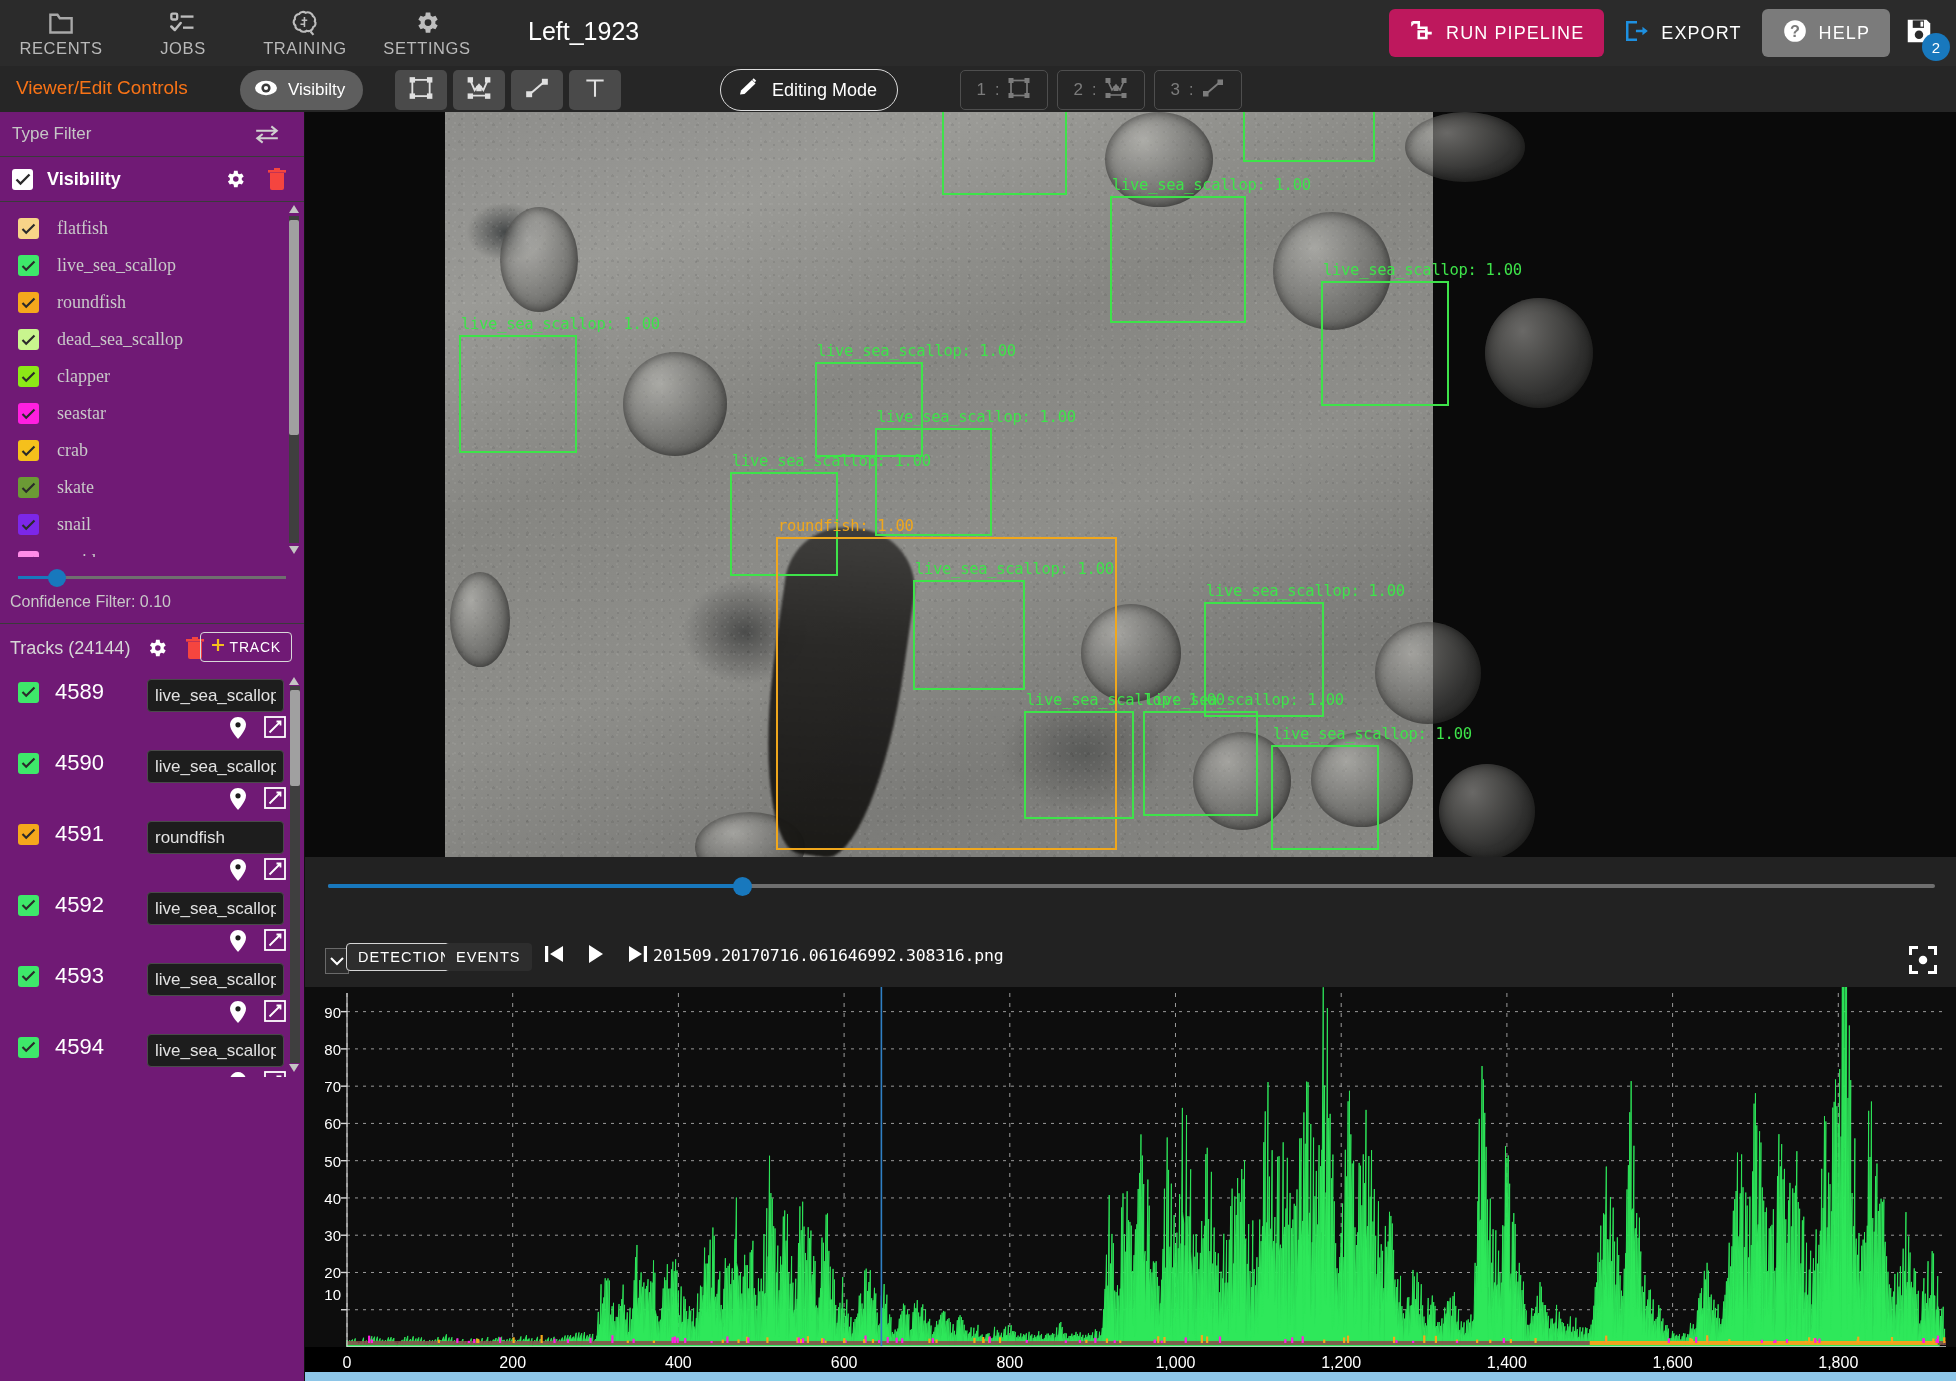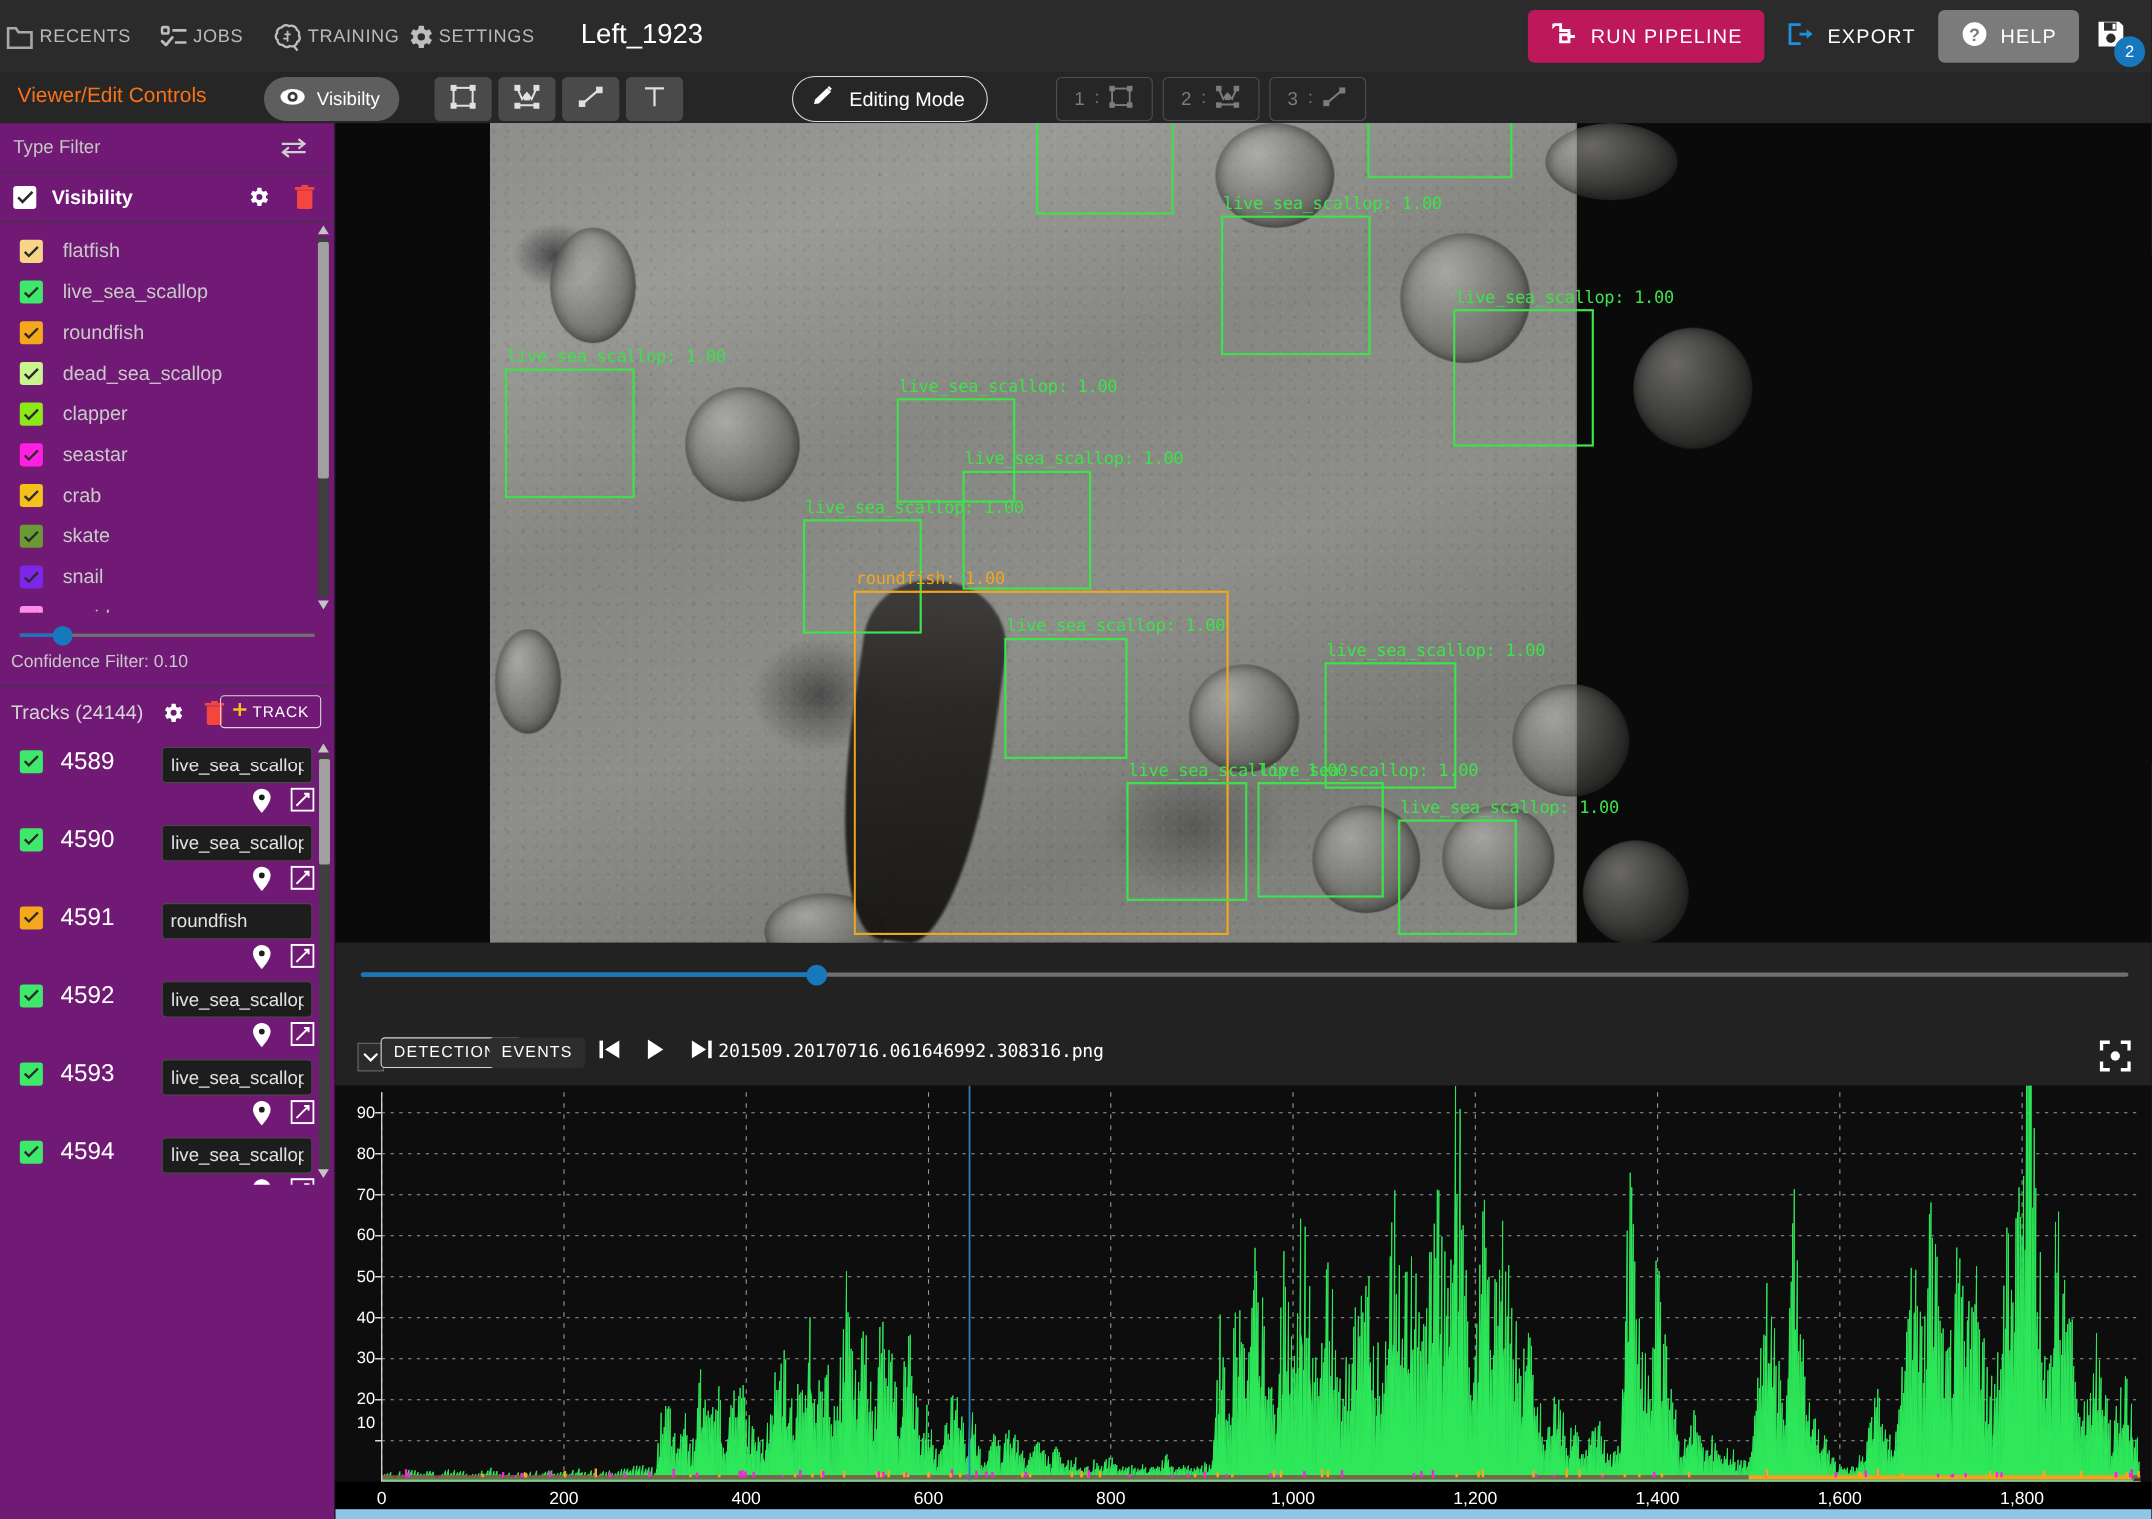--- a/index.html
+++ b/index.html
@@ -7,21 +7,21 @@
     width:1956px; height:1381px; overflow:hidden;
     background:#1e1e1e;
     font-family:"Liberation Sans", sans-serif;
     color:#e8e8e8;
   }
   #app { position:relative; width:1956px; height:1381px; }
 
   
   .topbar { position:absolute; left:0; top:0; width:1956px; height:66px; background:#2b2b2b; }
   .nav-items { position:absolute; left:0; top:0; height:66px; display:flex; align-items:center; }
-  .nav-item { width:122px; height:66px; display:flex; flex-direction:row;
+  .nav-item { width:122px; height:66px; display:flex; flex-direction:column;
               align-items:center; justify-content:center; gap:3px; cursor:pointer; }
   .nav-item .ico { height:28px; display:flex; align-items:flex-end; }
   .nav-item .lbl { font-size:16.5px; letter-spacing:.6px; color:#b9b9b9; font-weight:400; }
   .proj-title { position:absolute; left:528px; top:17px; font-size:25px; color:#fff; }
 
   .topright { position:absolute; right:8px; top:10px; height:46px; display:flex; align-items:center; gap:0px; }
   .btn-run { display:flex; align-items:center; gap:11px; background:#be185d; border-radius:6px;
              height:48px; padding:0 20px; cursor:pointer; }
   .btn-run .t { font-size:18px; letter-spacing:1.1px; color:#fff; }
   .btn-export { display:flex; align-items:center; gap:11px; height:48px; padding:0 20px; cursor:pointer; background:transparent; }
@@ -54,21 +54,21 @@
   .typefilter-hdr { position:relative; height:44px; display:flex; align-items:center; padding:0 12px; }
   .typefilter-hdr .t { font-size:17px; color:#c6c6c6; }
   .swap-ico { position:absolute; right:24px; top:12px; cursor:pointer; }
   .divline { height:1px; background:#3a3a3a; }
 
   .vis-row { height:44px; display:flex; align-items:center; padding:0 12px; gap:14px; position:relative; }
   .vis-row .t { font-size:18px; font-weight:bold; color:#fff; }
   .vis-row .gear { position:absolute; right:58px; top:11px; cursor:pointer; }
   .vis-row .trash { position:absolute; right:18px; top:11px; cursor:pointer; }
 
-  .typelist { position:relative; height:355px; overflow:hidden; padding-top:8px; }
+  .typelist { position:relative; height:355px; overflow:hidden; padding-top:8px;font-family:Liberation Serif, serif; }
   .type-row { height:37px; display:flex; align-items:center; gap:18px; padding:0 18px; cursor:pointer; }
   .type-row .t { font-size:18px; color:#c9c9c9; }
   .cbox { width:21px; height:21px; border-radius:3px; display:flex; align-items:center; justify-content:center; flex:0 0 auto; }
   .cbox svg { display:block; }
 
   .scroll-track { position:absolute; right:4px; top:0px; width:12px; height:355px; }
   .scroll-up, .scroll-dn { width:12px; height:14px; display:flex; align-items:center; justify-content:center; }
   .scroll-thumb { position:absolute; left:1px; top:18px; width:10px; height:215px; background:#a0a0a0; border-radius:2px; }
   .scroll-rail { position:absolute; left:1px; top:14px; width:10px; height:327px; background:#3f3f3f; }
 

